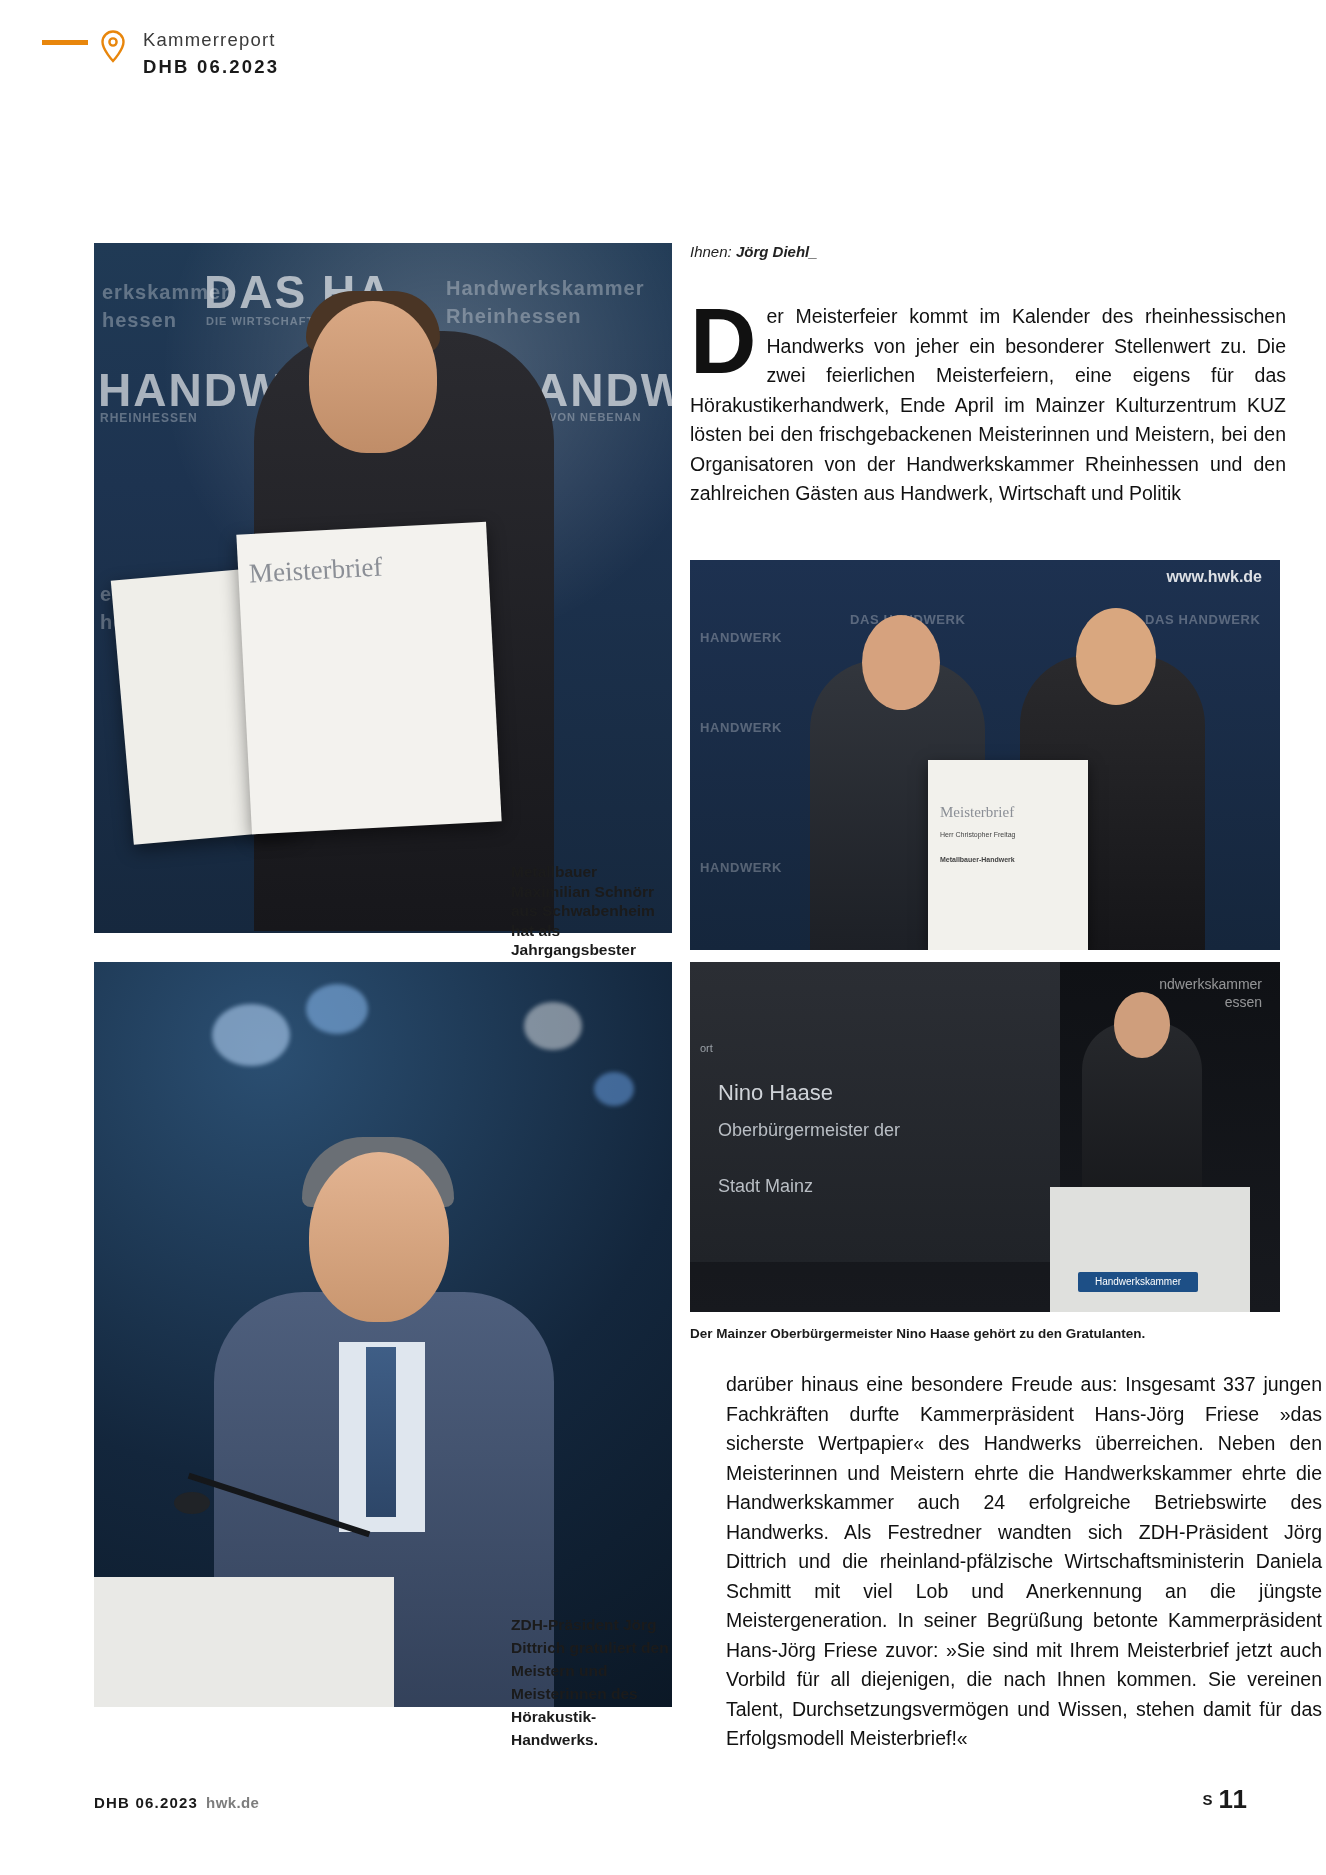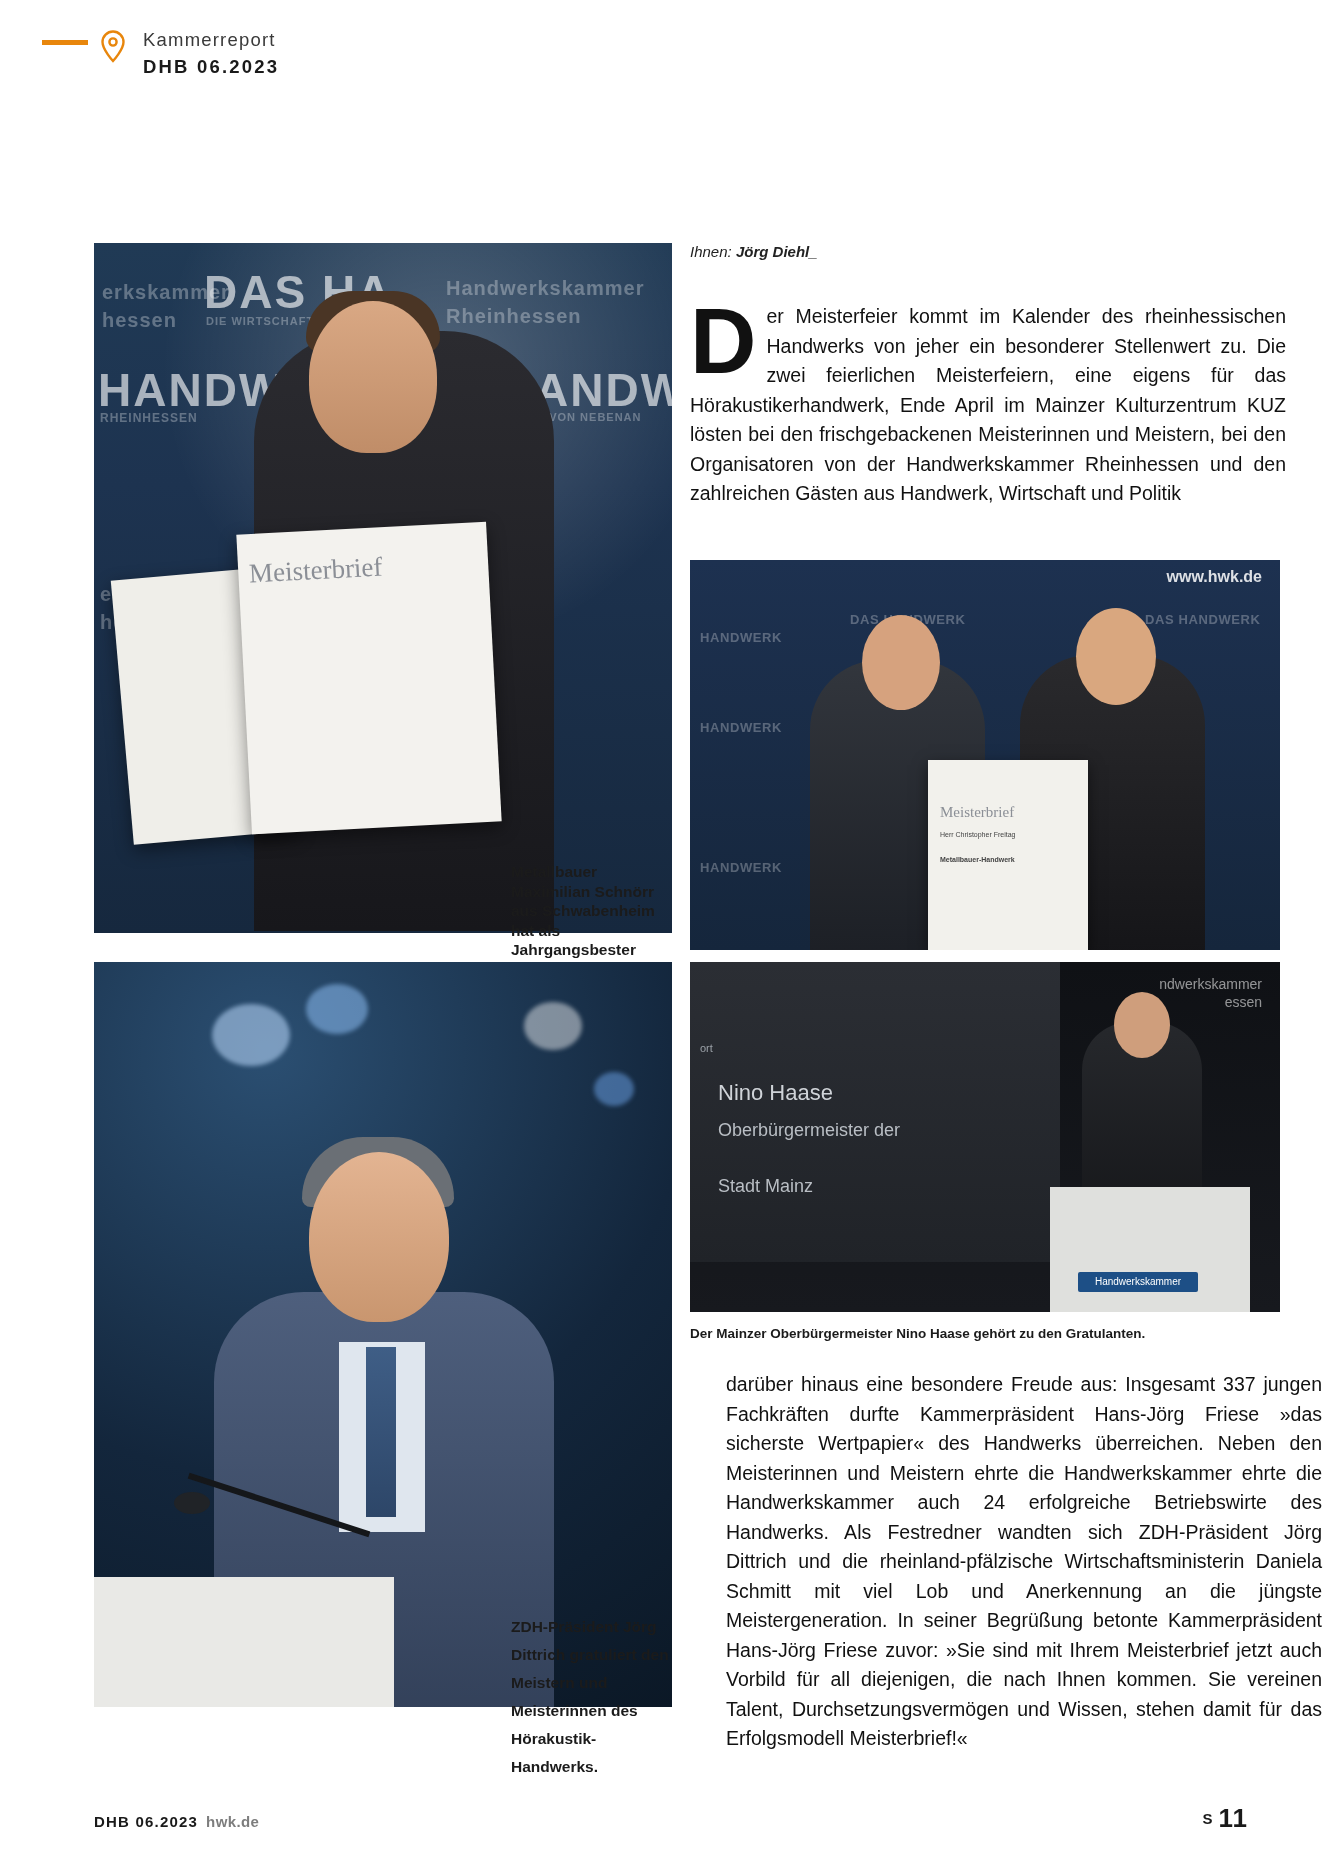--- a/index.html
+++ b/index.html
@@ -307,21 +307,21 @@
     left: 690px;
     top: 1325px;
     width: 596px;
     font-size: 13.5px;
     line-height: 17px;
   }
   #caption-dittrich {
     left: 511px;
     top: 1613px;
     width: 168px;
-    line-height: 28px;
+    line-height: 23px;
   }
 
   
   .byline {
     position: absolute;
     left: 690px;
     top: 243px;
     font-size: 15px;
     font-style: italic;
     color: #222;
@@ -357,21 +357,21 @@
     line-height: 29.5px;
     color: #111;
     text-align: justify;
     margin-left: 36px;
   }
 
   
   .footer {
     position: absolute;
     left: 0;
-    bottom: 45px;
+    bottom: 64px;
     width: 100%;
     height: 30px;
     padding-left: 20px;
   }
   .footer-left {
     position: absolute;
     left: 94px;
     bottom: 0;
     font-size: 15px;
     letter-spacing: 1.2px;

